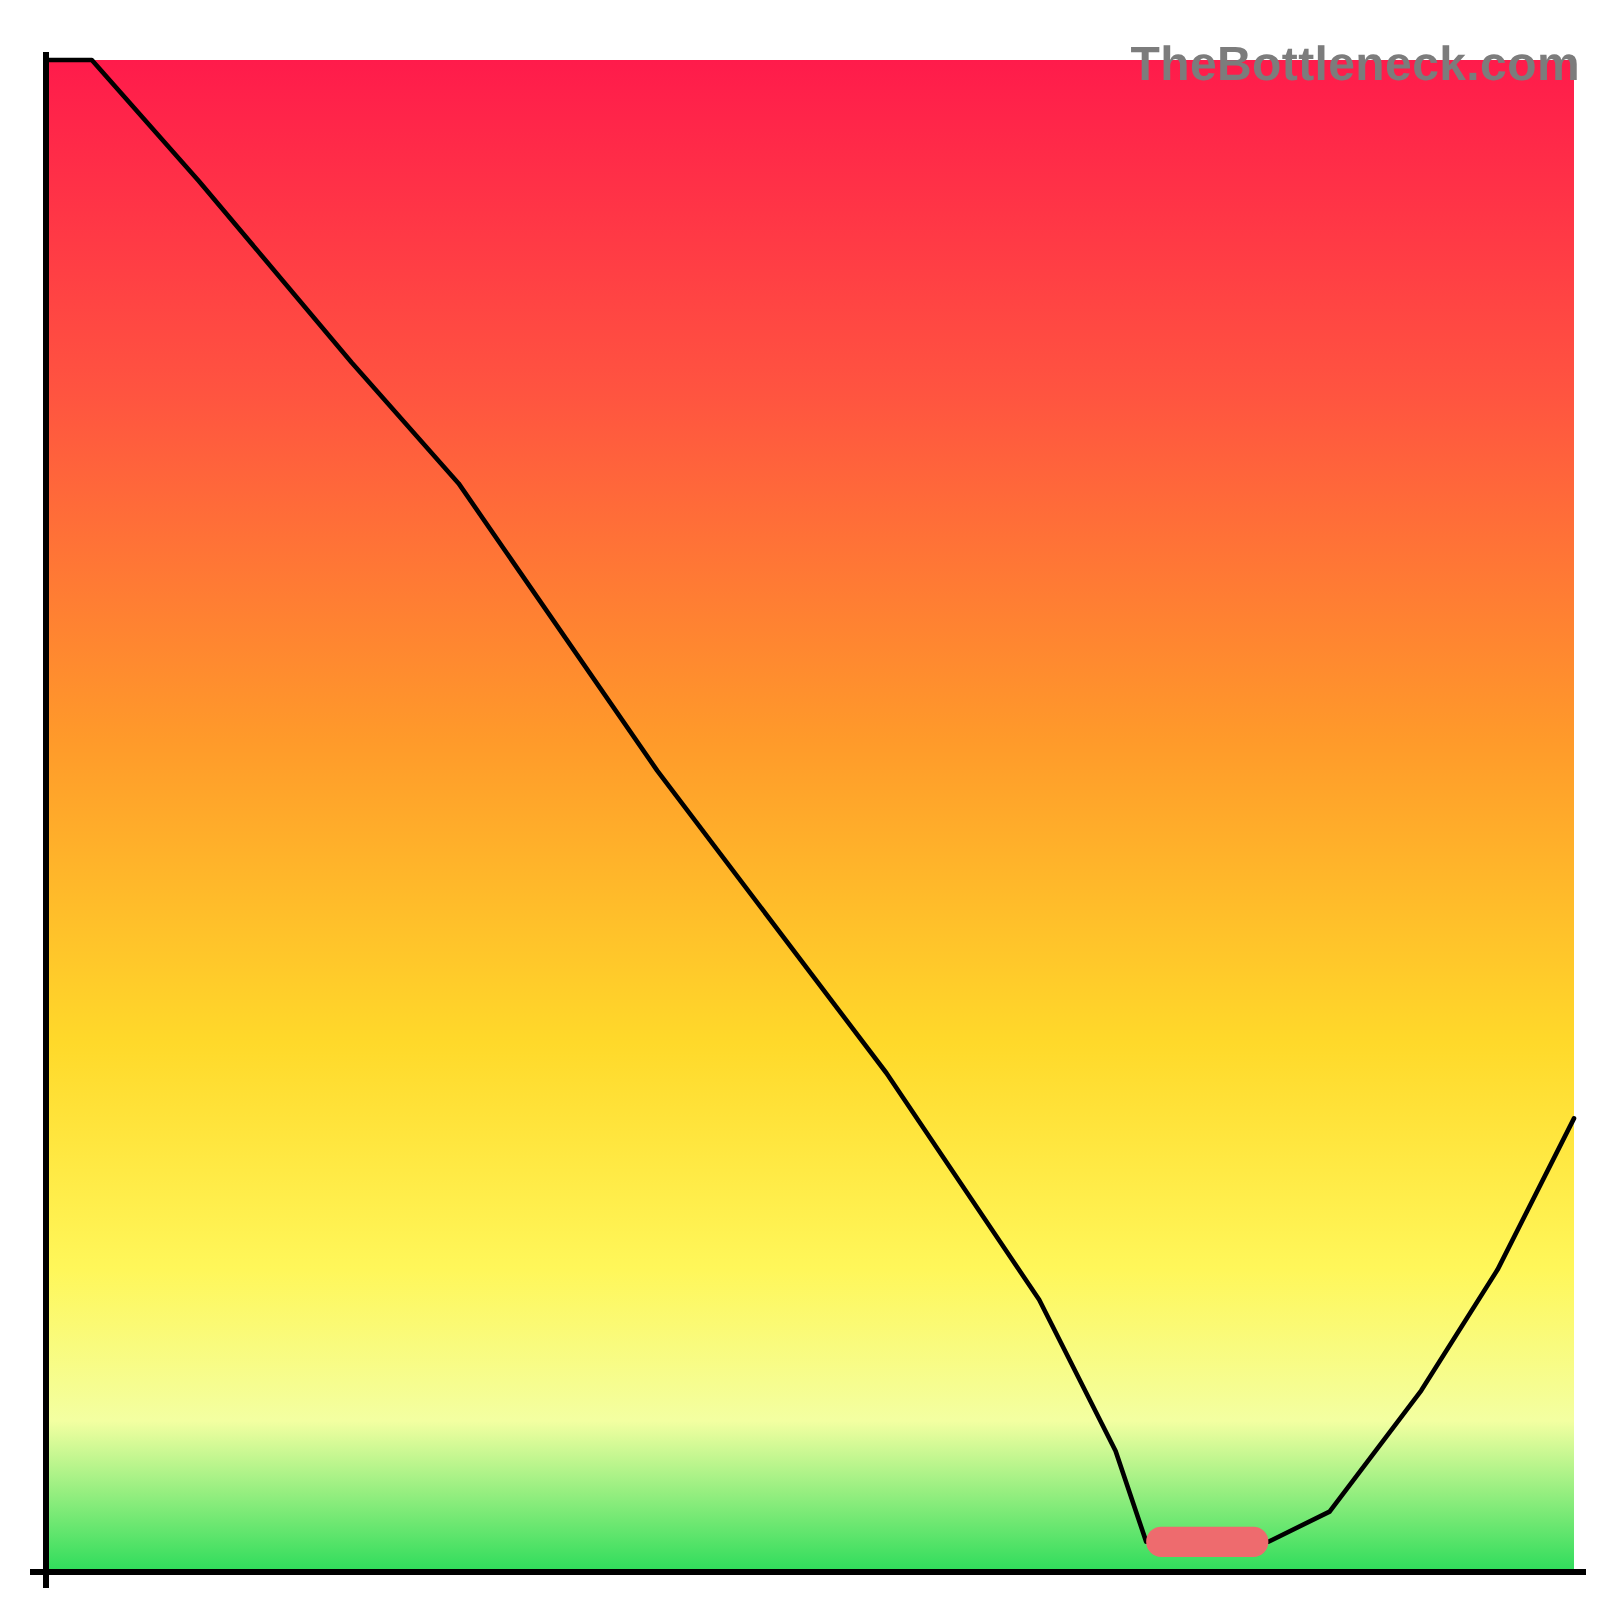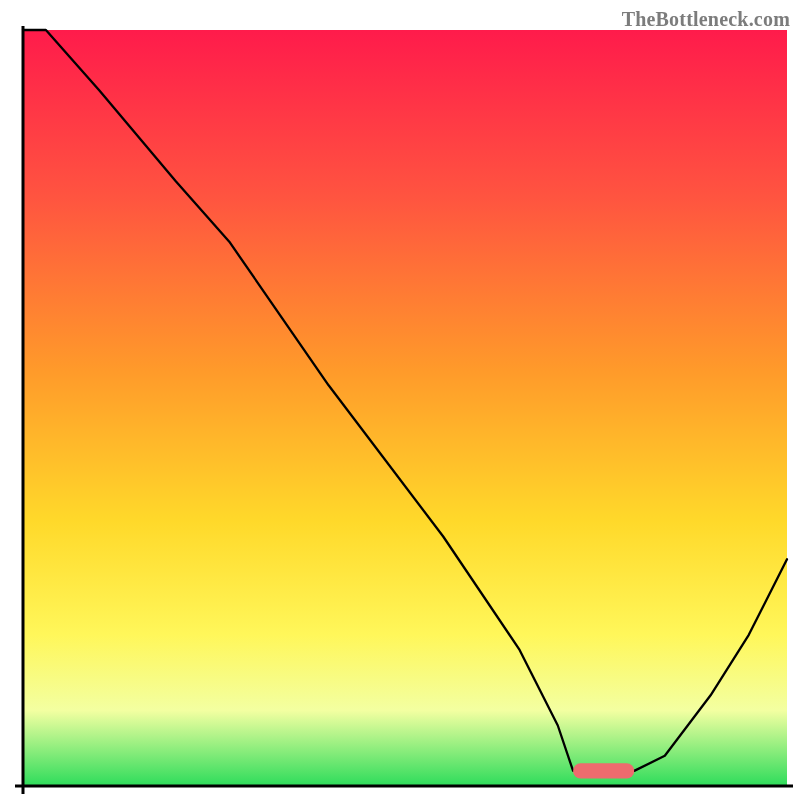--- a/index.html
+++ b/index.html
@@ -10,27 +10,26 @@
     background: #ffffff;
     font-family: Arial, Helvetica, sans-serif;
   }
   .wrap {
     position: relative;
     width: 800px;
     height: 800px;
   }
   .watermark {
     position: absolute;
-    top: 8px;
+    top: 19px;
     right: 10px;
-    font-size: 20px;
+    font-size: 24px;
     font-weight: 600;
     color: #7c7c7c;
     letter-spacing: 0.2px;
-    font-family: Liberation Serif, serif;
   }
   svg {
     display: block;
   }
 </style>
 </head>
 <body>
 
 <div class="wrap">
 

